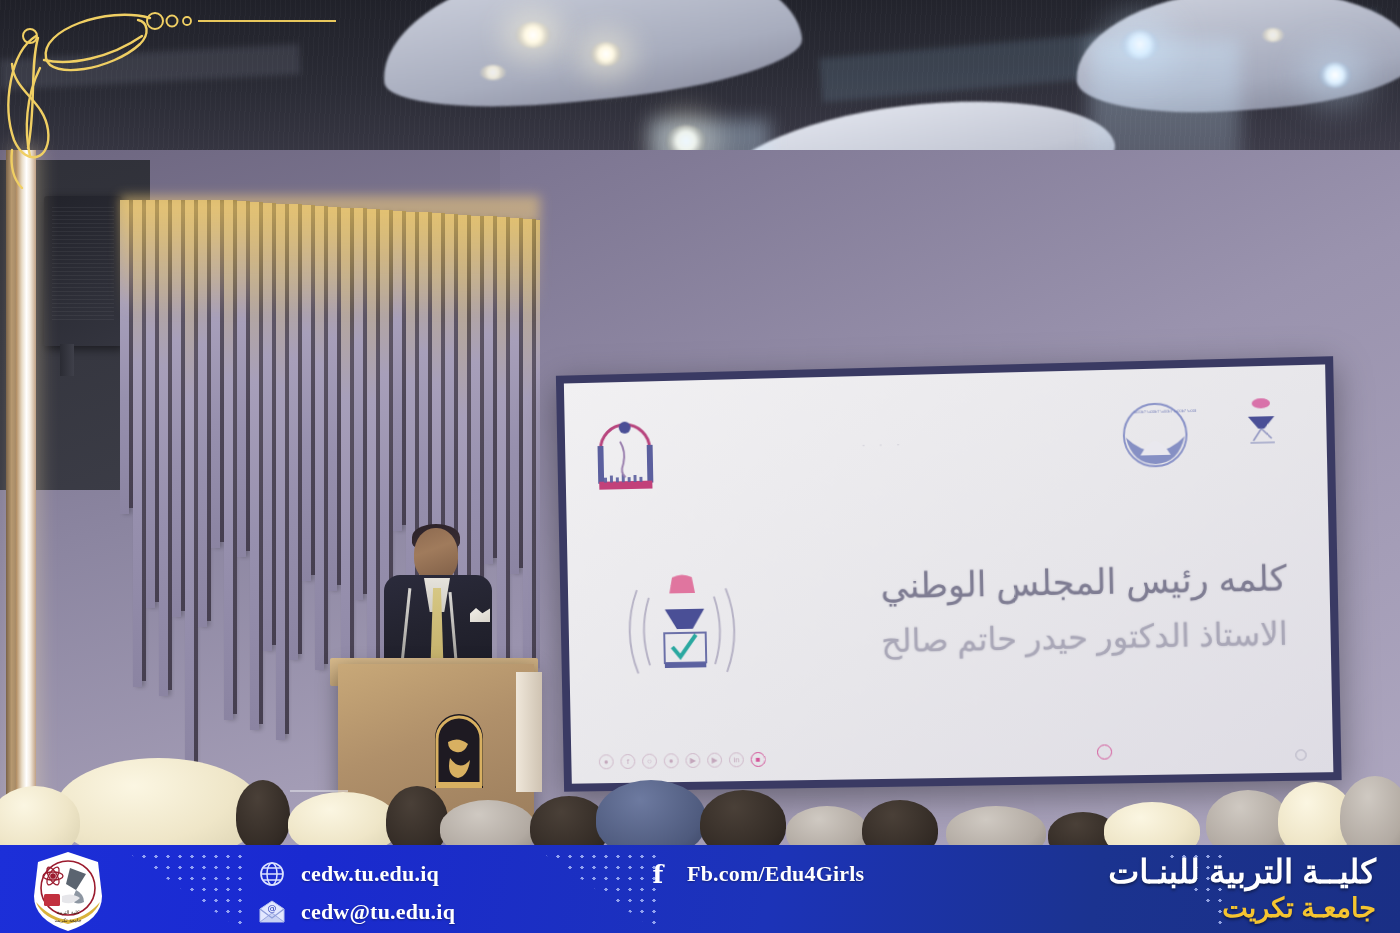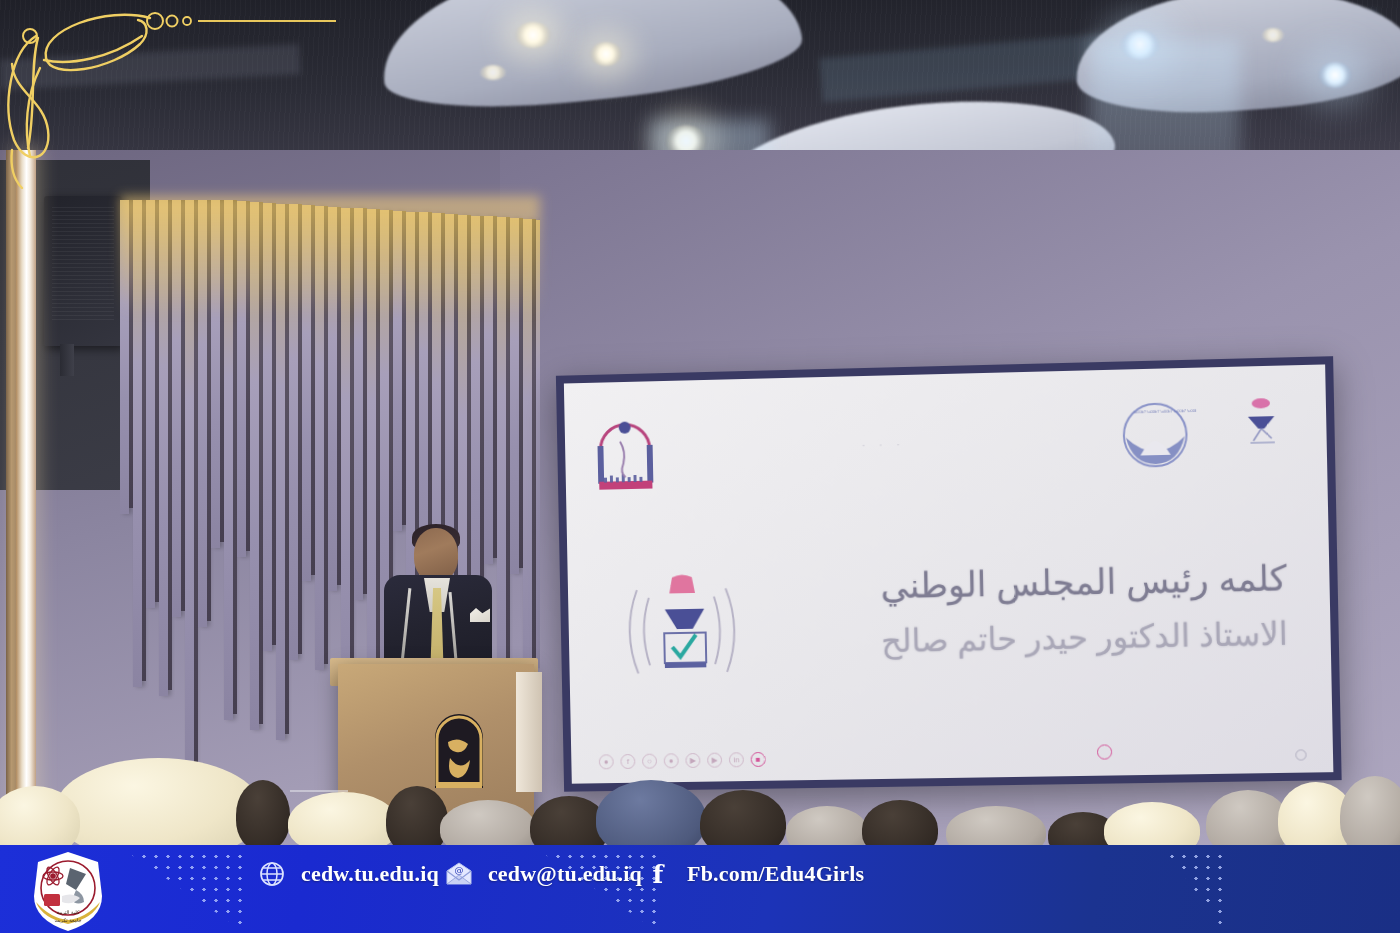--- a/index.html
+++ b/index.html
@@ -263,21 +263,21 @@
     background-size:12px 11px;
   }
   .dots.triA { left:126px; clip-path:polygon(0 0, 100% 0, 100% 100%); }
   .dots.triB { left:540px; clip-path:polygon(0 0, 100% 0, 100% 100%); }
   .dots.triC { left:1166px; width:60px; clip-path:polygon(0 0, 100% 0, 100% 100%); }
 
   .uni-logo {
     position:absolute; left:22px; top:5px; width:92px; height:83px;
   }
 
-  .contact-col { position:absolute; display:flex; flex-direction:row; gap:6px; }
+  .contact-col { position:absolute; display:flex; flex-direction:column; gap:6px; }
   .contact-col.left { left:258px; top:13px; }
   .contact-col.right { left:644px; top:13px; }
   .contact-row { display:flex; align-items:center; gap:15px; height:32px; }
   .c-icon { width:28px; height:28px; display:flex; align-items:center; justify-content:center; }
   .c-text {
     color:#ffffff; font-size:22px; font-weight:bold;
     font-family:"Liberation Serif", serif;
     letter-spacing:.2px; text-shadow:0 1px 2px rgba(0,0,0,.35);
   }
   .brand { position:absolute; right:24px; top:8px; text-align:right; direction:rtl; }
@@ -579,14 +579,16 @@
       <span class="c-icon">
         <svg viewBox="0 0 26 26" width="26" height="26">
           <text x="13" y="22" font-size="25" font-weight="bold" text-anchor="middle" fill="#ffffff" font-family="DejaVu Serif, serif">f</text>
         </svg>
       </span>
       <span class="c-text">Fb.com/Edu4Girls</span>
     </div>
   </div>
 
   <div class="brand">
+    <div class="brand-1">كليــة التربية للبنـات</div>
+    <div class="brand-2">جامعـة تكريت</div>
   </div>
 </div>
 
 </body></html>

